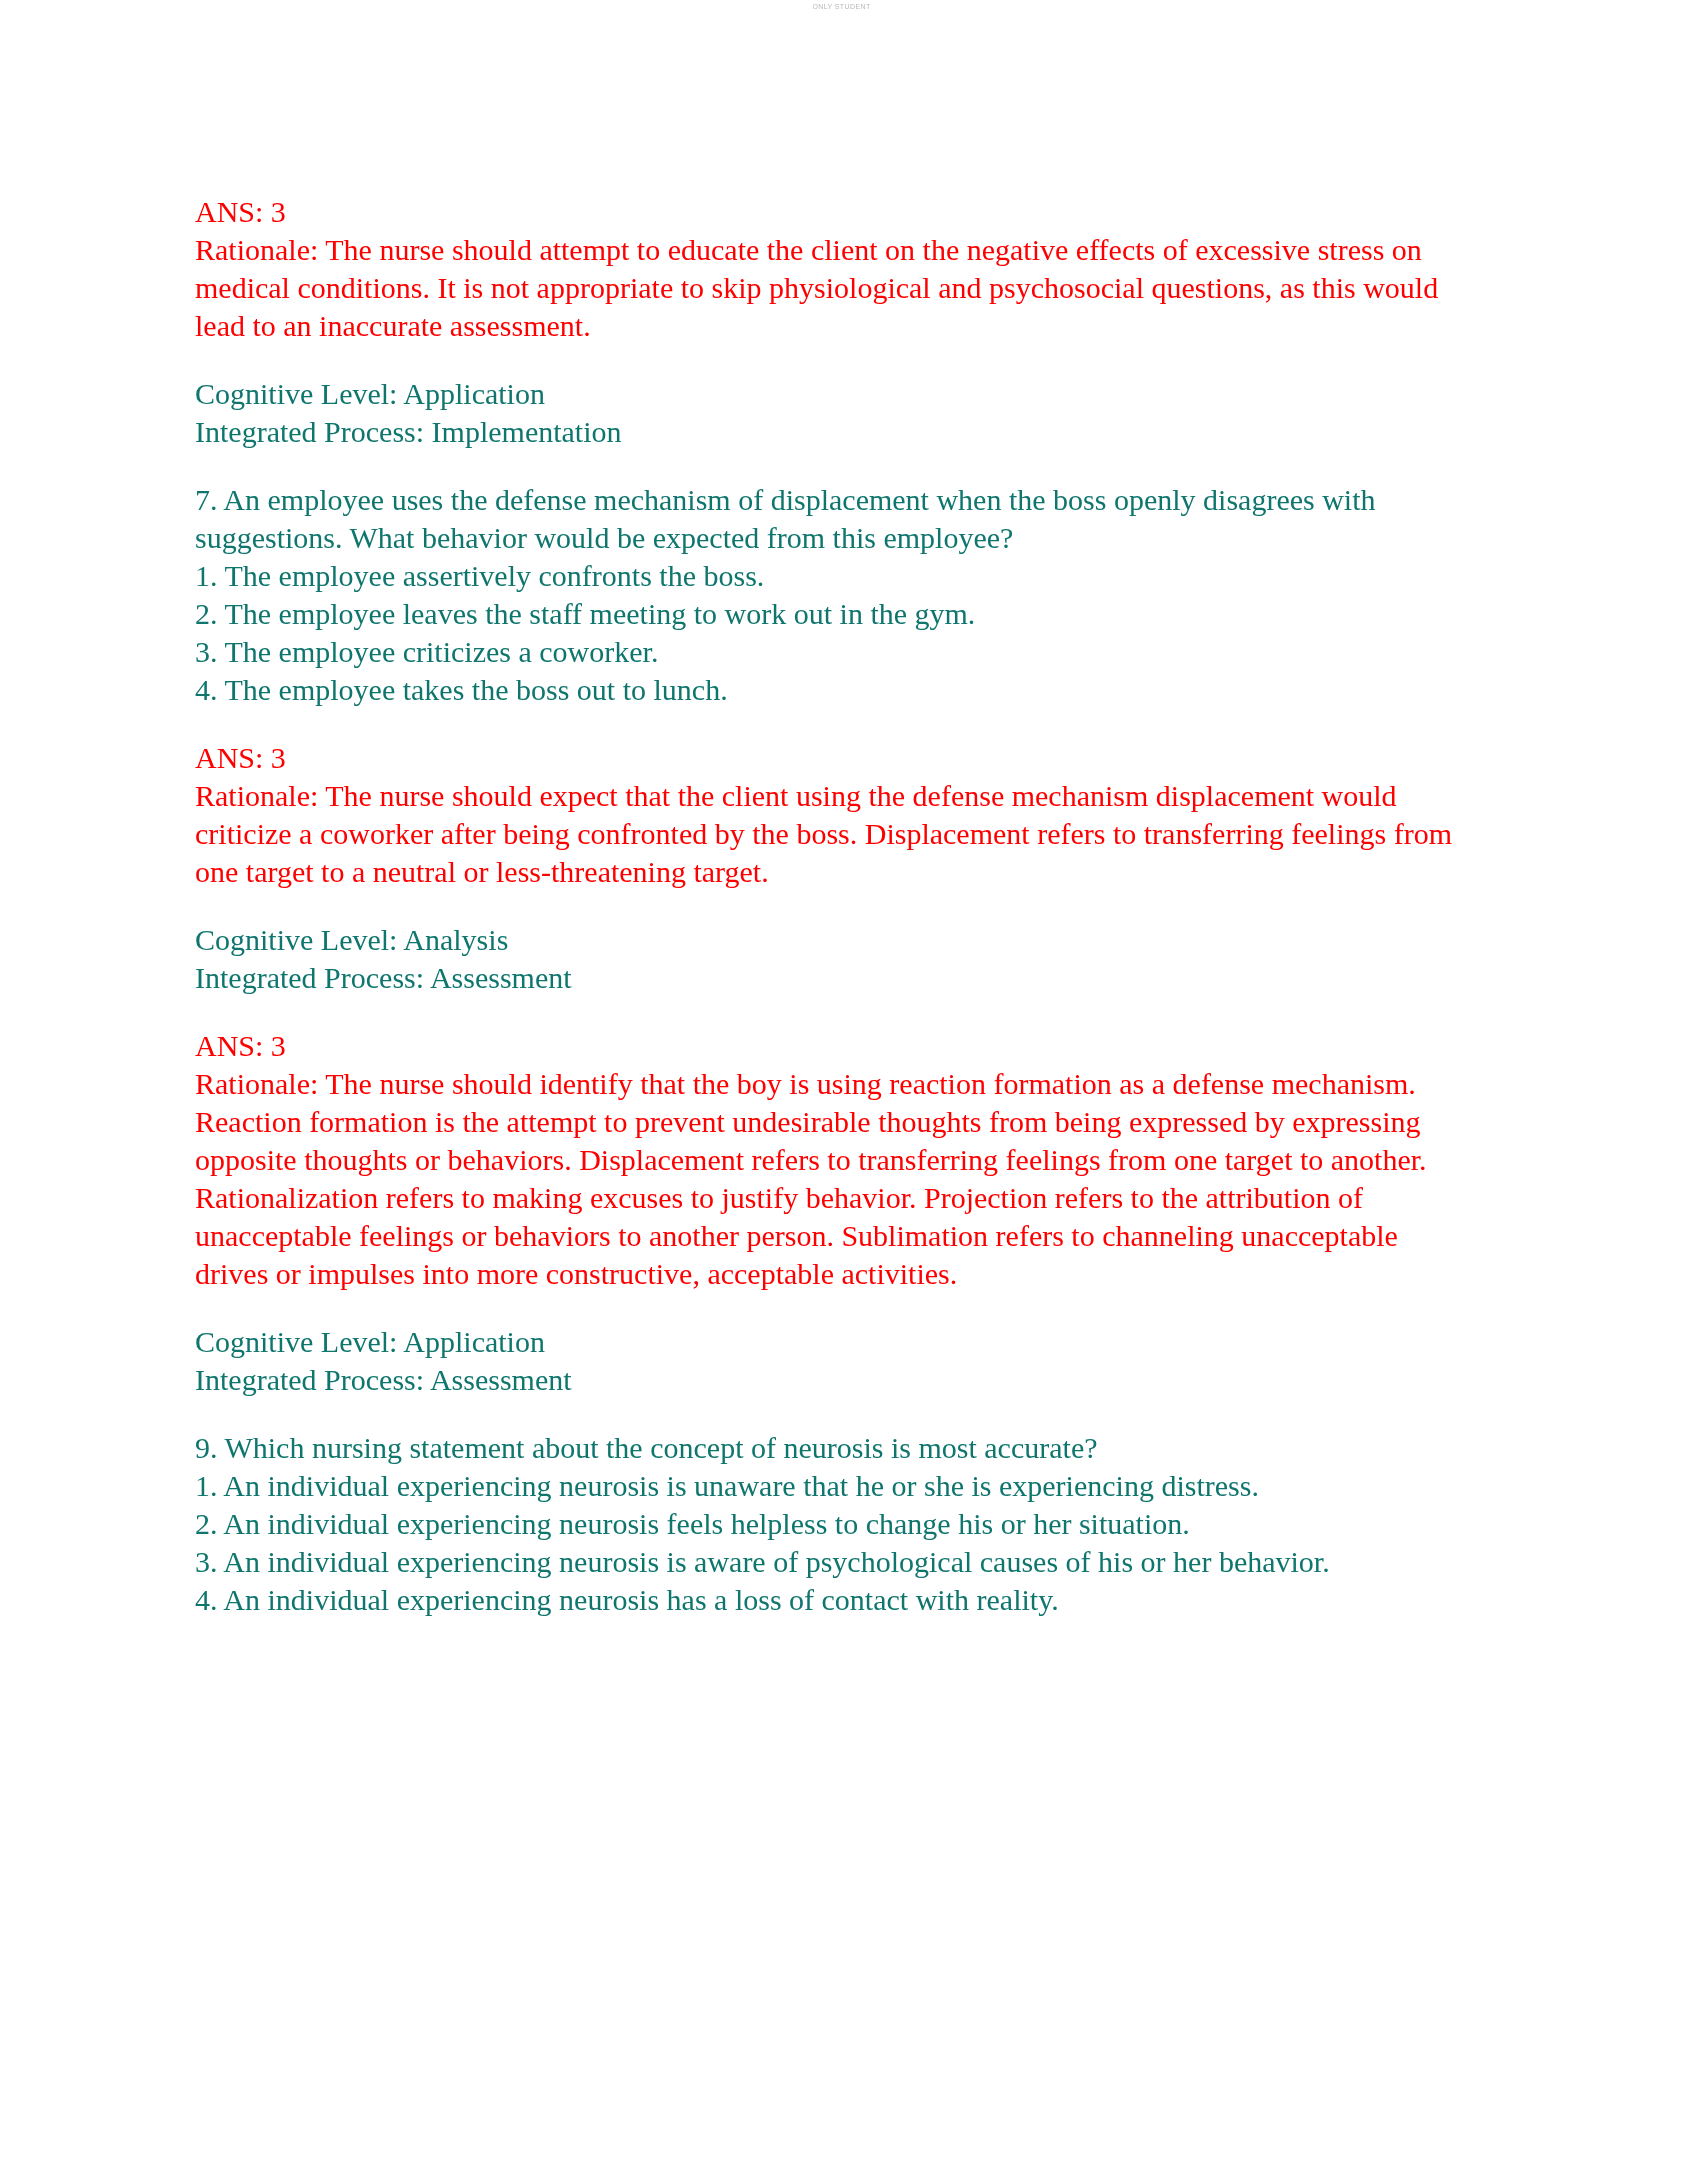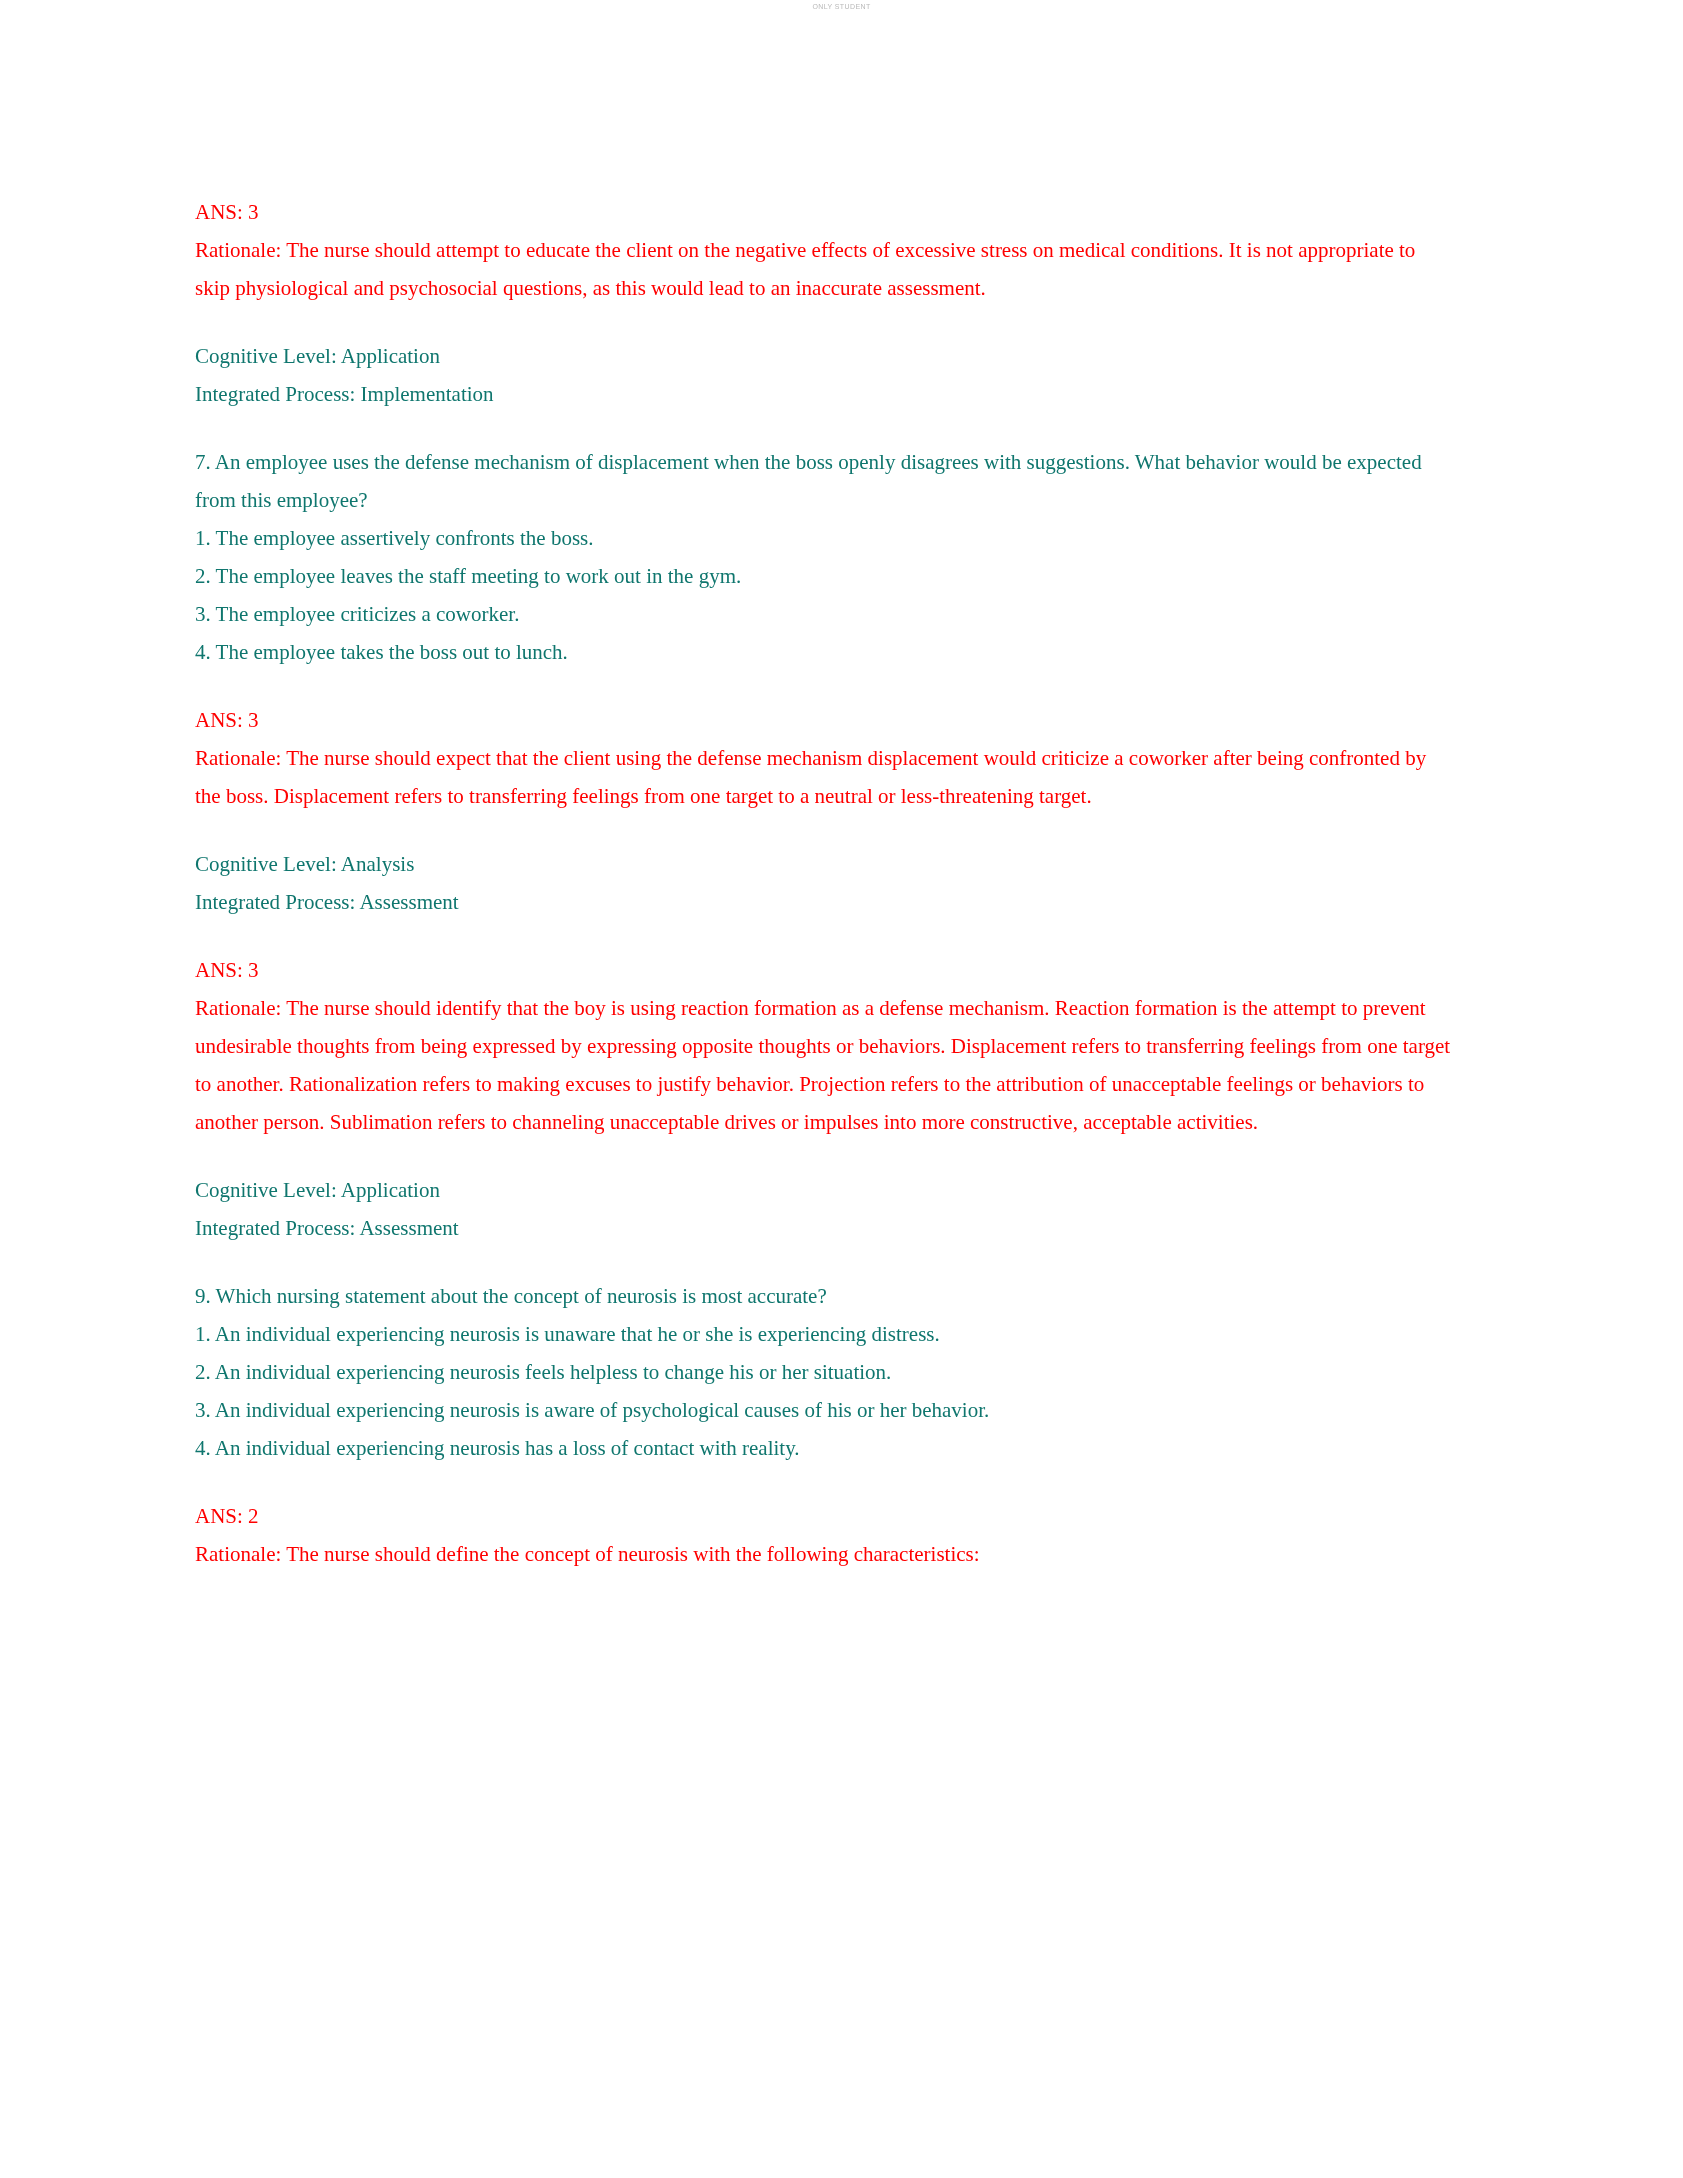--- a/index.html
+++ b/index.html
@@ -31,21 +31,21 @@
     height: 9px;
     line-height: 9px;
   }
   .content {
     position: absolute;
     left: 195px;
     top: 193px;
     width: 1259px;
   }
   .block {
-    font-size: 21px;
+    font-size: 30px;
     line-height: 38px;
     margin: 0 0 30px 0;
     text-align: left;
     white-space: pre-wrap;
   }
   .block:last-child { margin-bottom: 0; }
   .black { color: #0f766e; }
   .red   { color: #fe0000; }
   .meta  { margin-bottom: 30px; }
 </style>
@@ -82,18 +82,16 @@
 
     <p class="block black meta">Cognitive Level: Application
 Integrated Process: Assessment</p>
 
     <p class="block black">9. Which nursing statement about the concept of neurosis is most accurate?
 1. An individual experiencing neurosis is unaware that he or she is experiencing distress.
 2. An individual experiencing neurosis feels helpless to change his or her situation.
 3. An individual experiencing neurosis is aware of psychological causes of his or her behavior.
 4. An individual experiencing neurosis has a loss of contact with reality.</p>
 
-    <p class="block red">ANS: 2
-Rationale: The nurse should define the concept of neurosis with the following characteristics:</p>
 
   </div>
 </div>
 
 
 </body></html>

